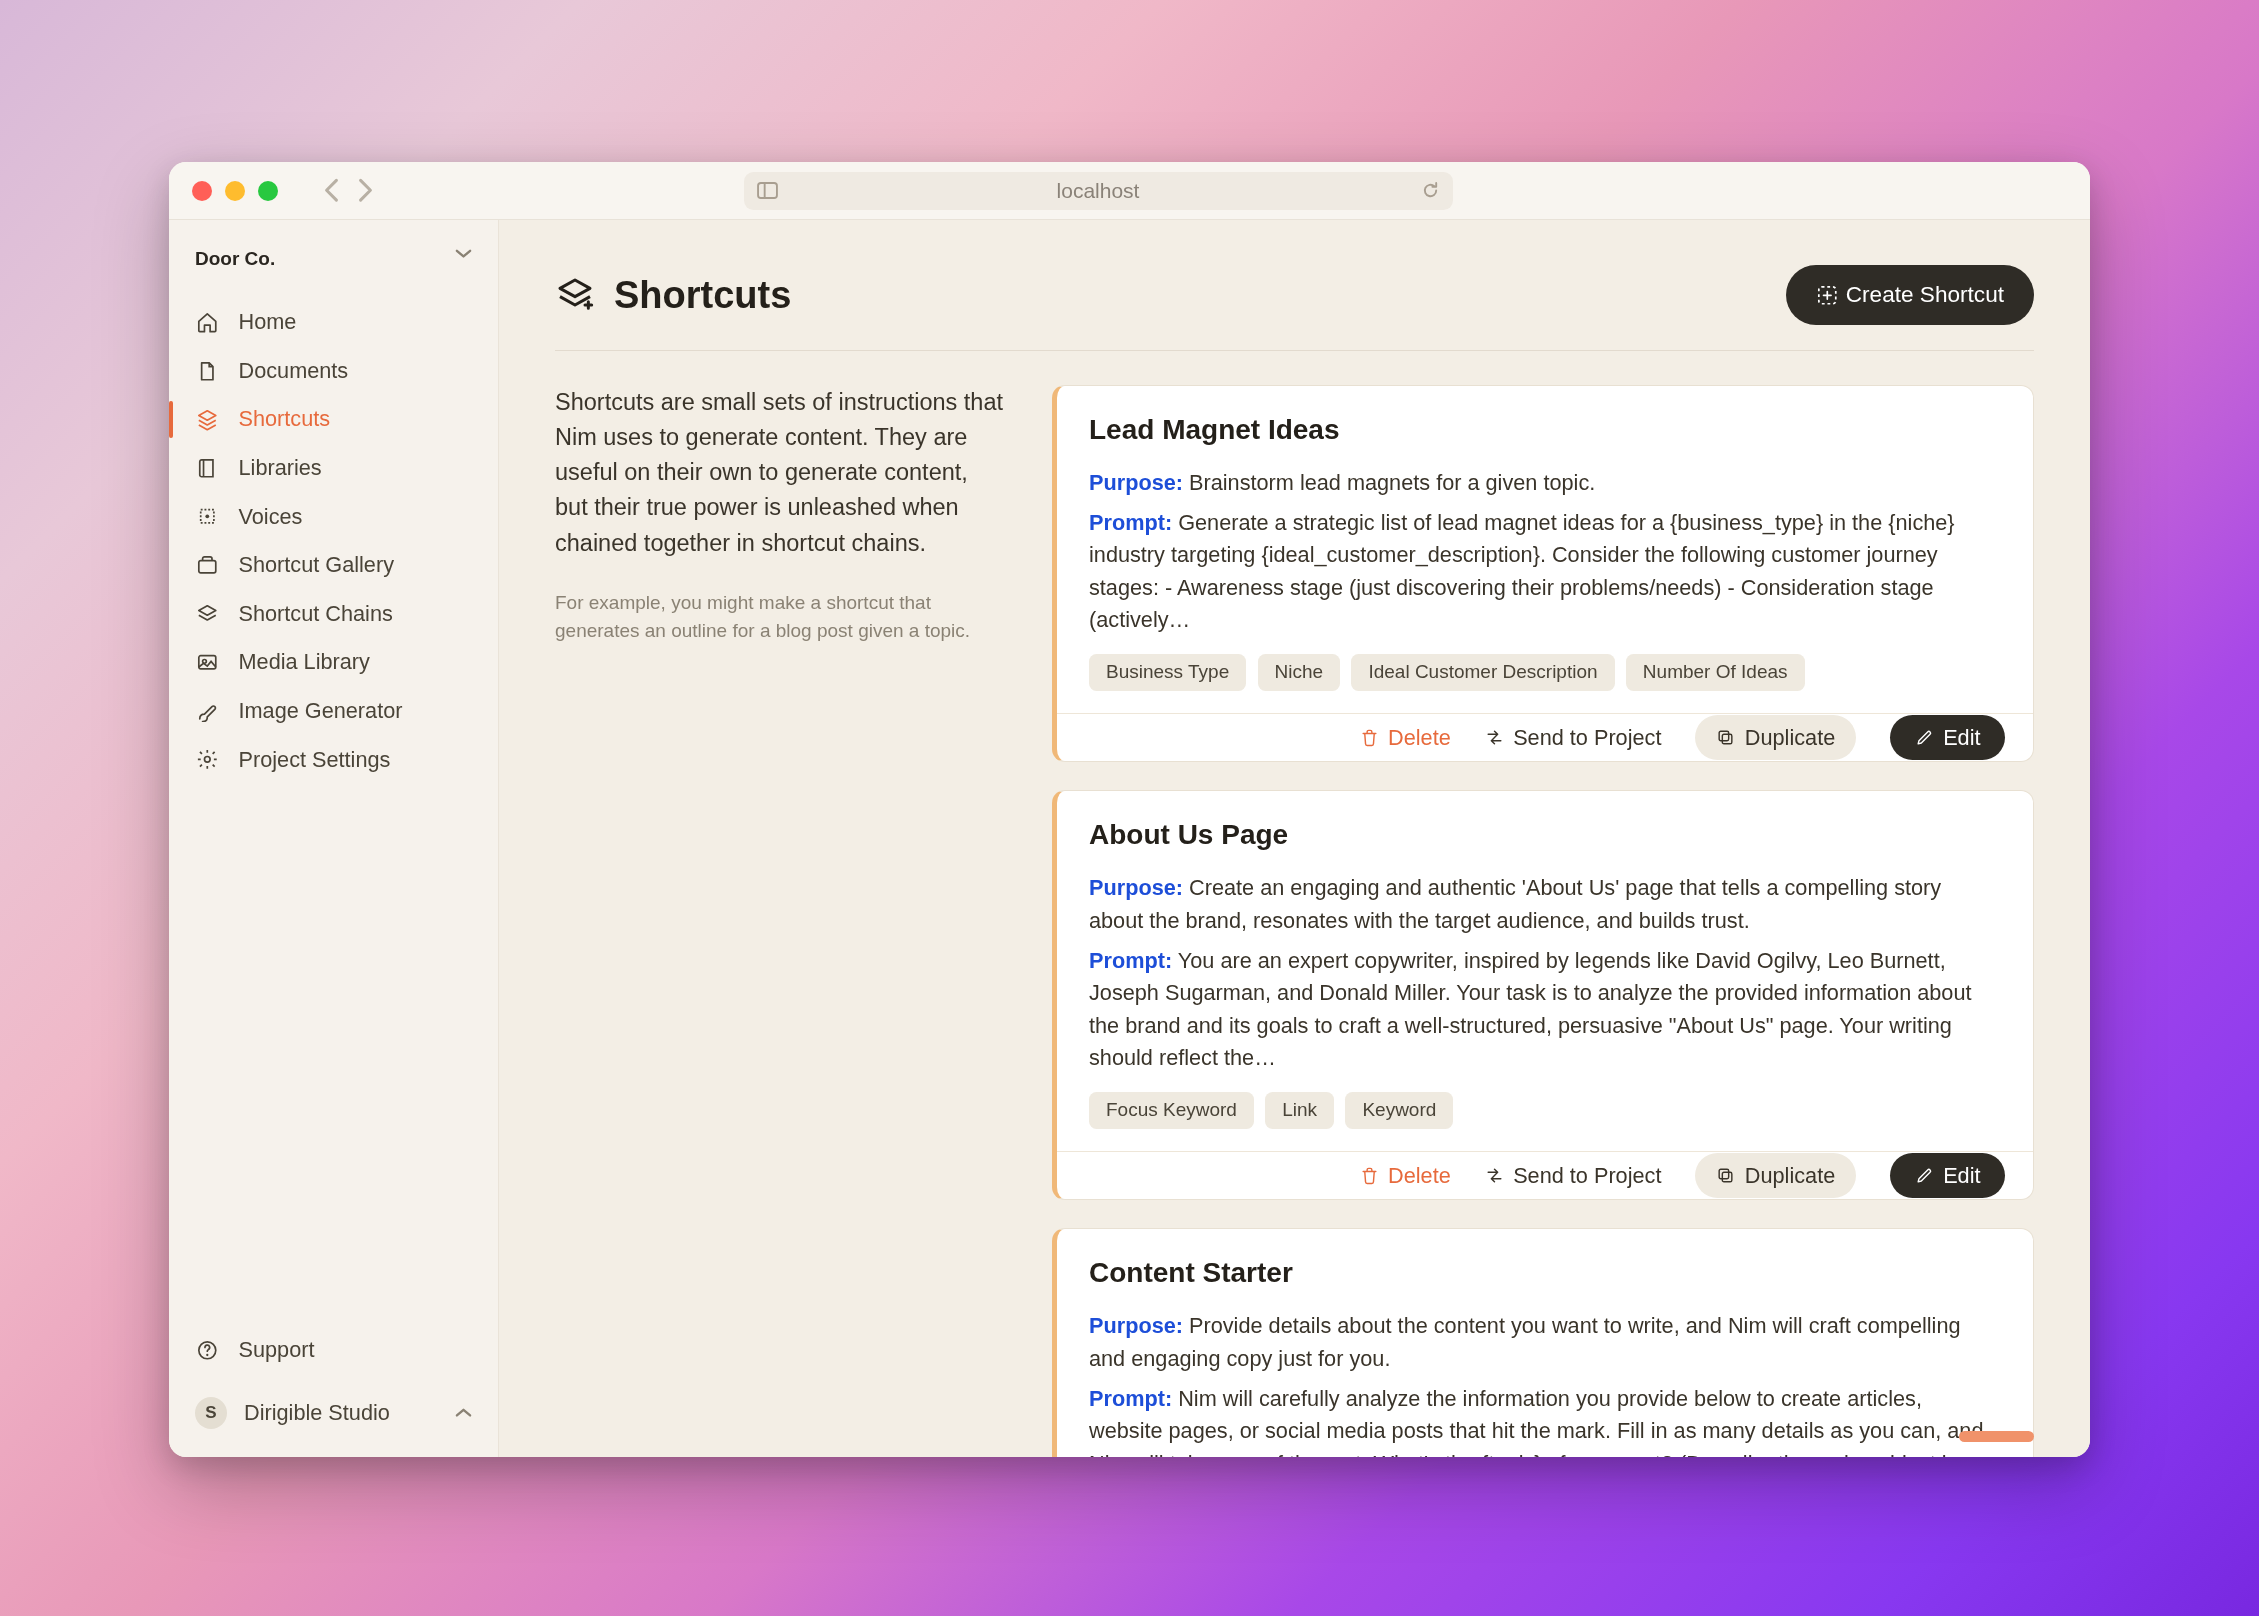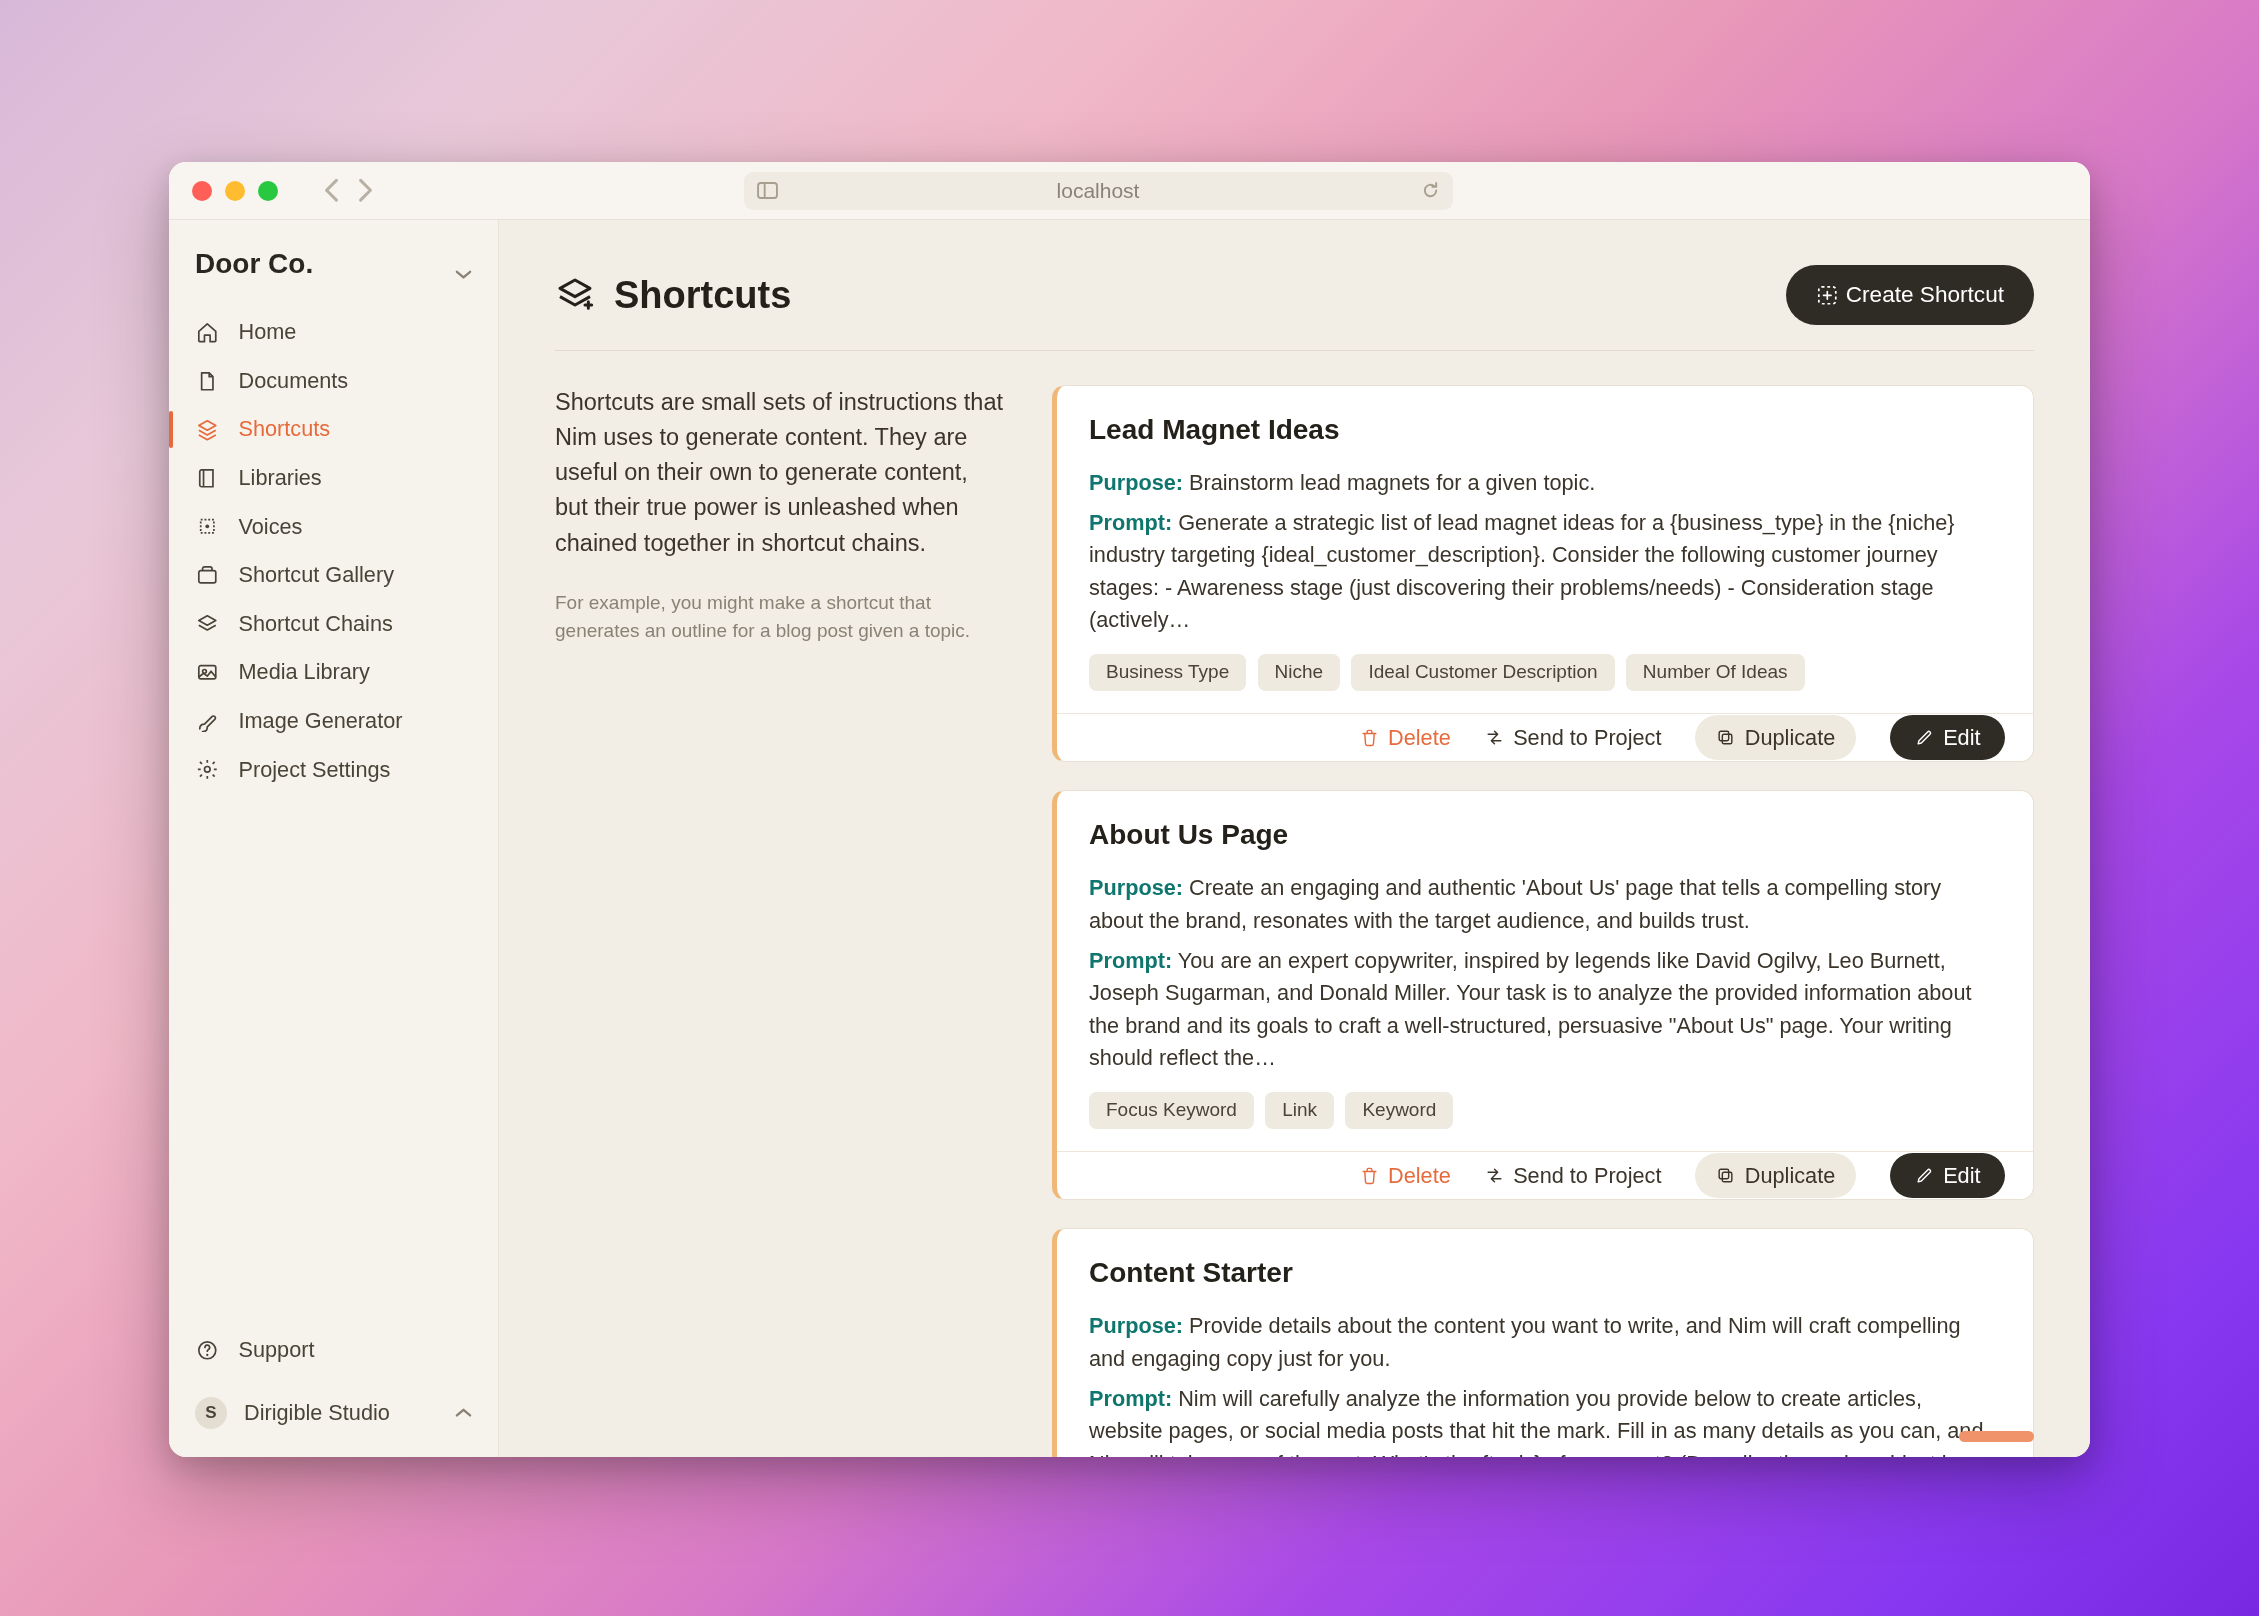--- a/index.html
+++ b/index.html
@@ -52,23 +52,23 @@
 .urlbar-right { position: absolute; right: 13px; color: #a89e90; font-size: 19px; }
 .body-row { display: flex; flex: 1; overflow: hidden; }
 .sidebar {
   width: 330px;
   background: #f6f2ec;
   border-right: 0.9px solid #eae3d8;
   display: flex; flex-direction: column;
   padding-top: 28px;
 }
 .workspace-switch {
-  display: flex; align-items: flex-end; justify-content: space-between;
+  display: flex; align-items: flex-start; justify-content: space-between;
   padding: 0 26px 28px 26px;
-  font-size: 28px; font-weight: 600; color: #2a2620;
+  font-size: 19px; font-weight: 600; color: #2a2620;
   cursor: pointer;
 }
 .nav-list { list-style: none; }
 .nav-item {
   display: flex; align-items: center; gap: 19px;
   padding: 11.3px 26px;
   font-size: 21.7px; color: #4a4438;
   cursor: pointer;
   position: relative;
 }
@@ -117,21 +117,21 @@
 .intro-example { font-size: 19px; color: #8a8274; line-height: 1.5; margin-top: 28px; }
 .cards-col { flex: 1; display: flex; flex-direction: column; gap: 28px; }
 .card {
   background: #fff; border-radius: 13px; overflow: hidden;
   border: 0.9px solid #e8e0d2;
 }
 .card.accent { border-left: 5.6px solid #f0b878; }
 .card-body { padding: 28px 32px 22.6px 32px; }
 .card-title { font-size: 28px; font-weight: 700; color: #24201a; margin-bottom: 21px; }
 .card-line { font-size: 21.7px; color: #3a342a; line-height: 1.5; margin-bottom: 7.5px; }
-.card-line strong { font-weight: 700; color: #0f766e; }
+.card-line strong { font-weight: 700; color: #1d4ed8; }
 .tags { display: flex; flex-wrap: wrap; gap: 11.3px; margin-top: 17px; }
 .tag {
   background: #efeae0; color: #4a4438; font-size: 19px;
   padding: 7.5px 17px; border-radius: 7.5px;
 }
 .card-footer {
   border-top: 0.9px solid #eee6d8;
   padding: 1px 28px;
   display: flex; align-items: center; justify-content: flex-end; gap: 34px;
 }

